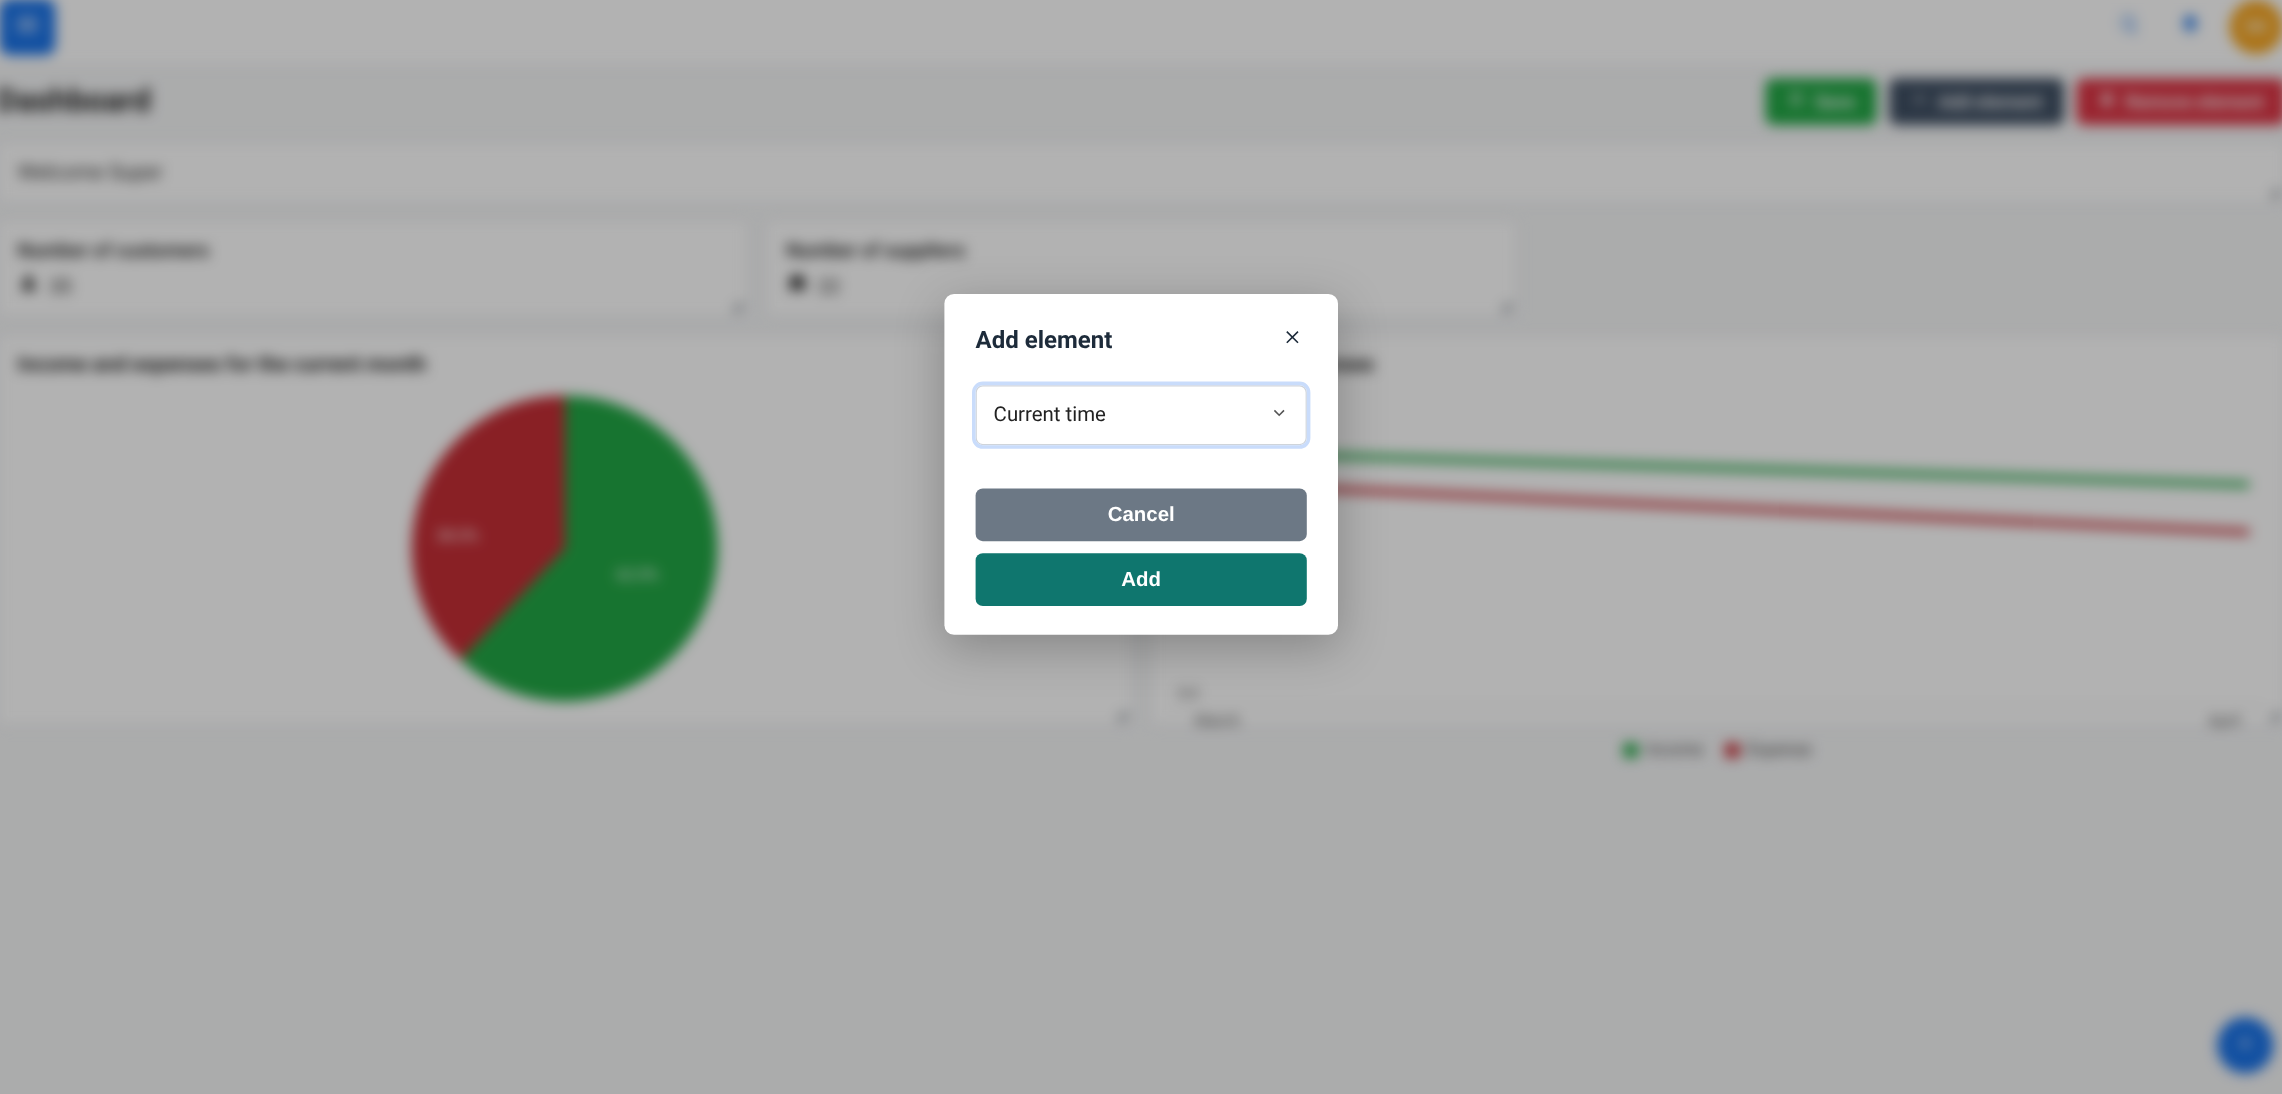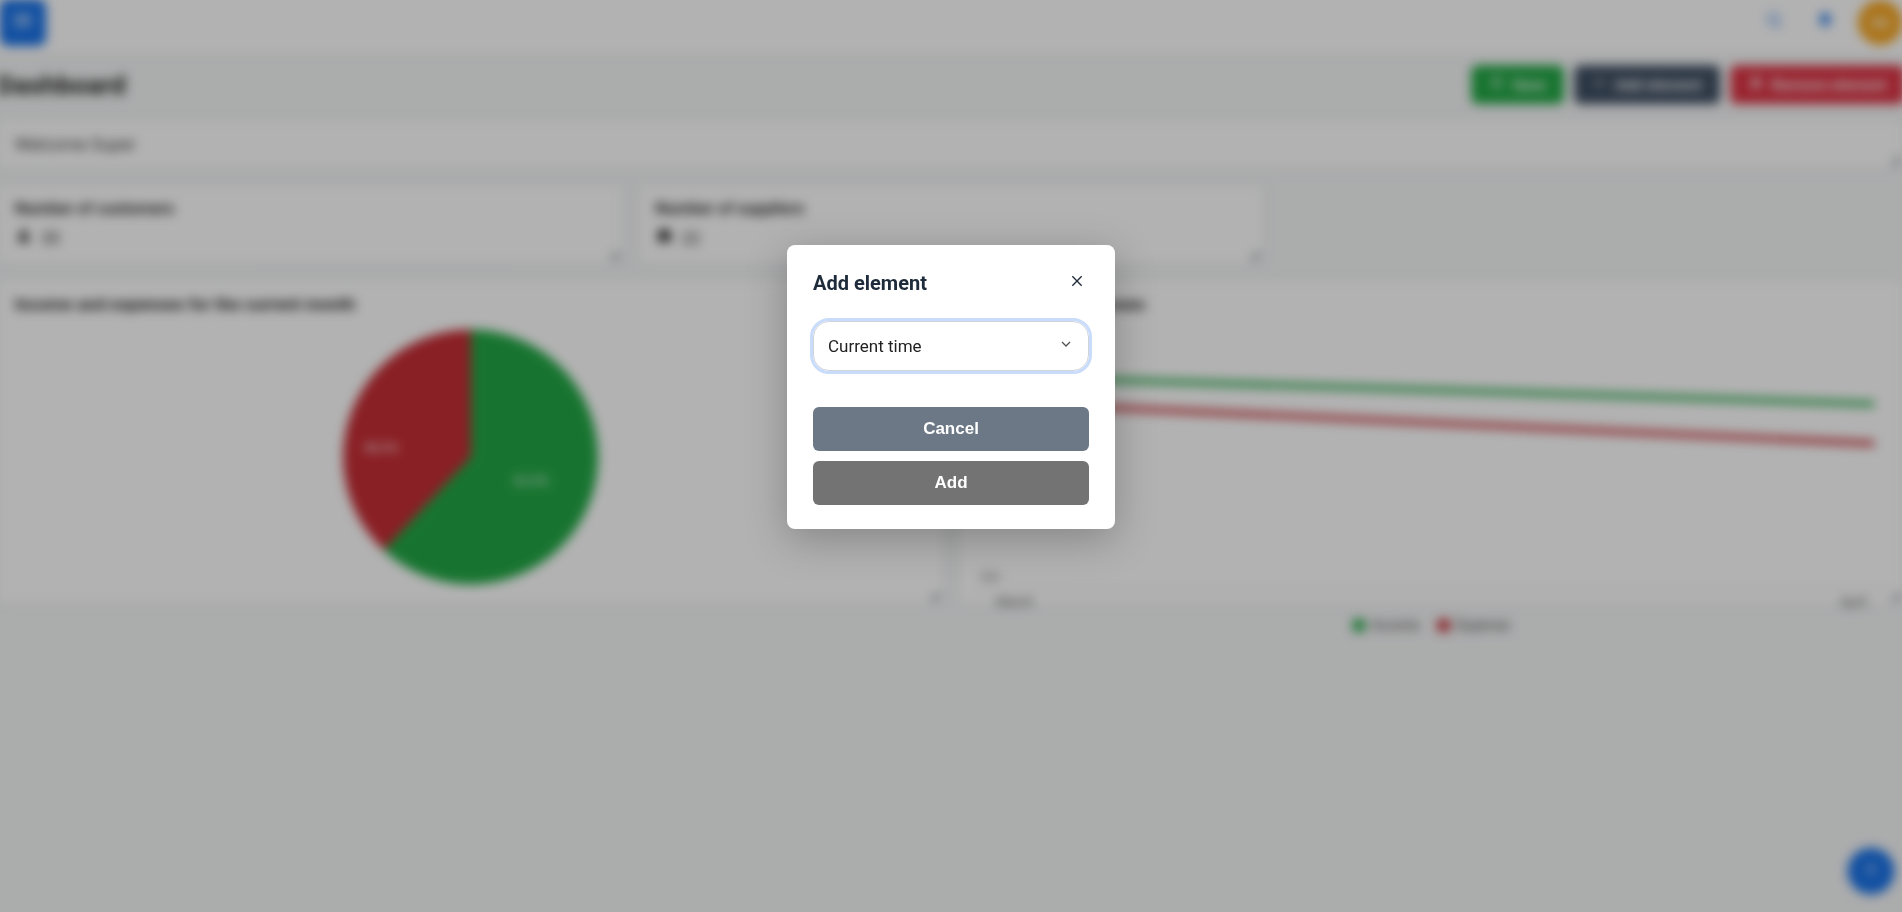--- a/index.html
+++ b/index.html
@@ -52,26 +52,26 @@
 
   .fab { position: absolute; right: 26px; bottom: 26px; width: 46px; height: 46px; border-radius: 50%; background: #1a73e8; display: flex; align-items: center; justify-content: center; }
   .fab svg { width: 18px; height: 18px; fill: #fff; }
 
   
   .modal { position: absolute; left: 50%; top: 245px; transform: translateX(-50%); width: 328px; background: #fff; border-radius: 8px; box-shadow: 0 10px 40px rgba(0,0,0,0.25); padding: 26px 26px 24px; }
   .modal-head { display: flex; align-items: center; margin-bottom: 26px; }
   .modal-title { font-size: 20px; font-weight: 700; color: #1d2b3a; flex: 1; }
   .close-x { width: 24px; height: 24px; display: flex; align-items: center; justify-content: center; cursor: pointer; }
   .close-x svg { width: 16px; height: 16px; stroke: #1d2b3a; stroke-width: 2; fill: none; }
-  .select { width: 100%; height: 50px; border: 1px solid #cfd4da; border-radius: 16px; display: flex; align-items: center; padding: 0 14px; font-size: 17px; color: #222; justify-content: space-between; outline: 3px solid #c9dcfb; outline-offset: 0; cursor: pointer; }
+  .select { width: 100%; height: 50px; border: 1px solid #cfd4da; border-radius: 6px; display: flex; align-items: center; padding: 0 14px; font-size: 17px; color: #222; justify-content: space-between; outline: 3px solid #c9dcfb; outline-offset: 0; cursor: pointer; }
   .select svg { width: 16px; height: 16px; stroke: #555; stroke-width: 2; fill: none; }
   .modal-actions { display: flex; justify-content: flex-end; gap: 10px; margin-top: 36px; flex-direction: column; }
   .mbtn { border: none; border-radius: 6px; padding: 12px 20px; font-size: 17px; font-weight: 600; cursor: pointer; }
   .mbtn-cancel { background: #6c7885; color: #fff; }
-  .mbtn-add { background: #737373; color: #fff; }
+  .mbtn-add { background: #0f766e; color: #fff; }
 </style>
 </head>
 <body>
 
 <div class="bg-layer">
 
   <div class="topbar">
     <div class="hamburger">
       <span>
         <svg viewBox="0 0 24 24">

